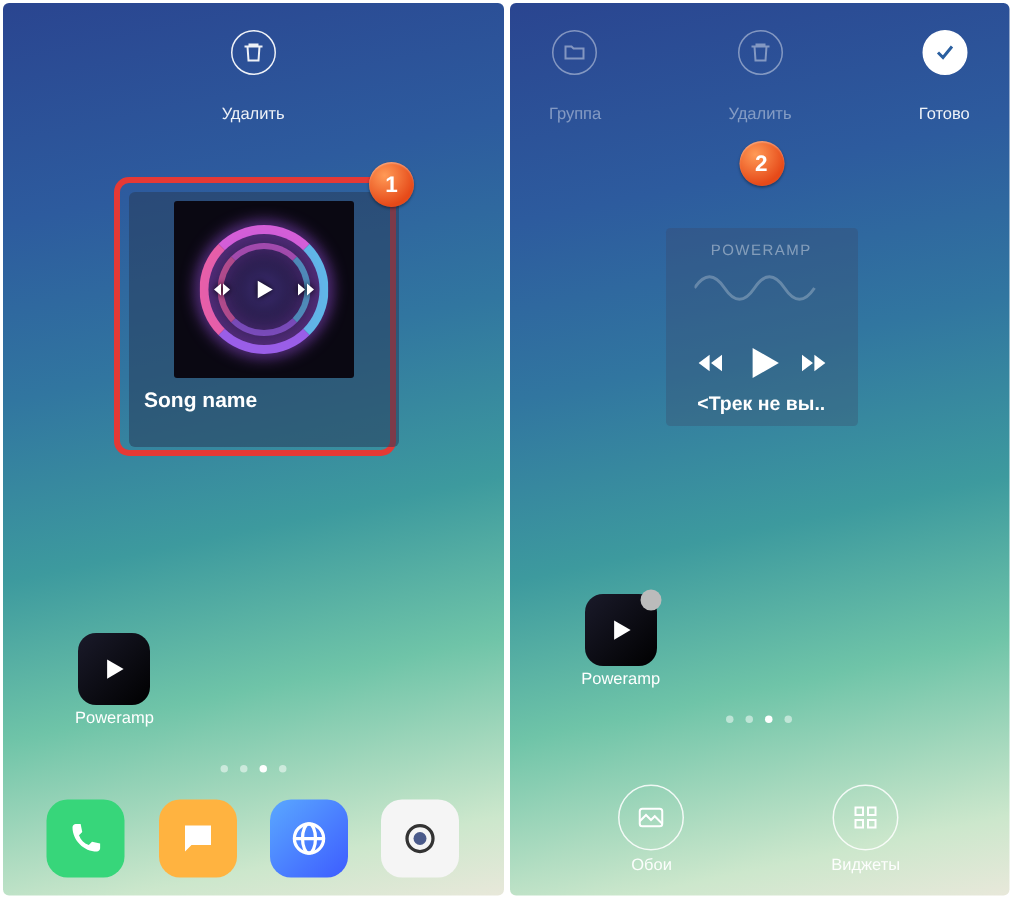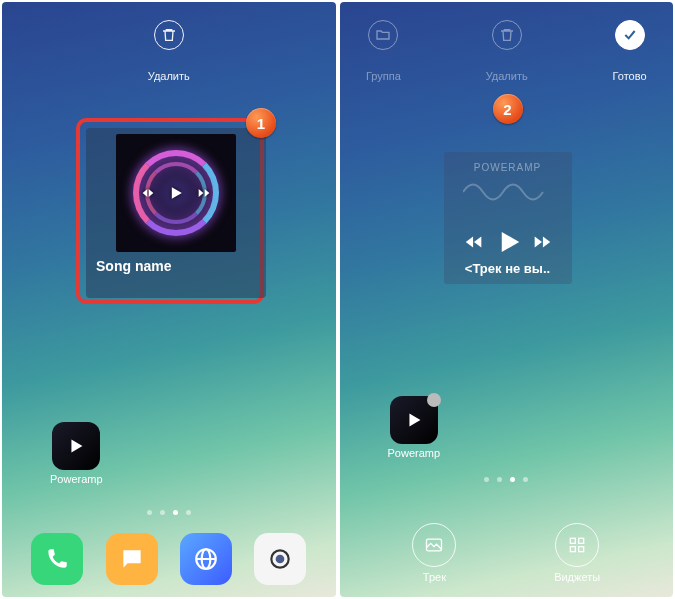--- a/index.html
+++ b/index.html
@@ -274,21 +274,21 @@
   </div>
 
   <div class="dock2">
     <div class="dock2-item">
       <div class="ico">
         <svg viewBox="0 0 24 24">
             <rect x="3" y="5" width="18" height="14" rx="2"></rect>
             <path d="M3 15l5-5 4 4 3-3 6 6"></path>
           </svg>
       </div>
-      <span>Трек</span>
+      <span>Обои</span>
     </div>
     <div class="dock2-item">
       <div class="ico">
         <svg viewBox="0 0 24 24">
             <rect x="4" y="4" width="6" height="6"></rect>
             <rect x="14" y="4" width="6" height="6"></rect>
             <rect x="4" y="14" width="6" height="6"></rect>
             <rect x="14" y="14" width="6" height="6"></rect>
           </svg>
       </div>

